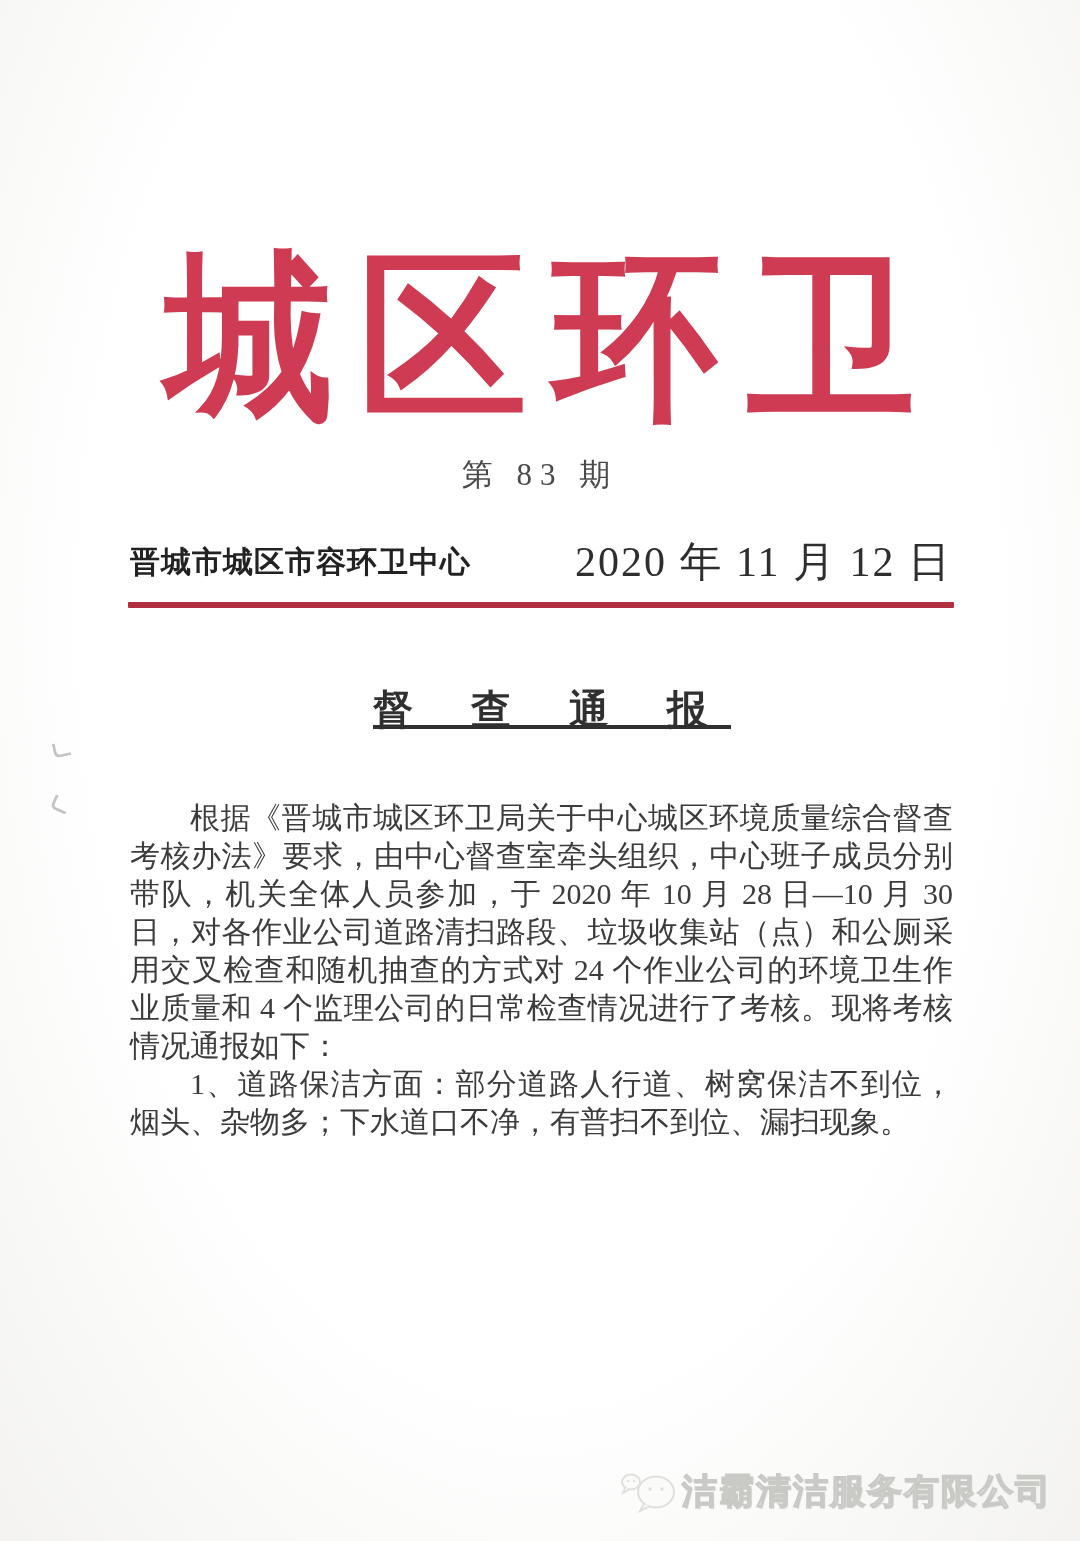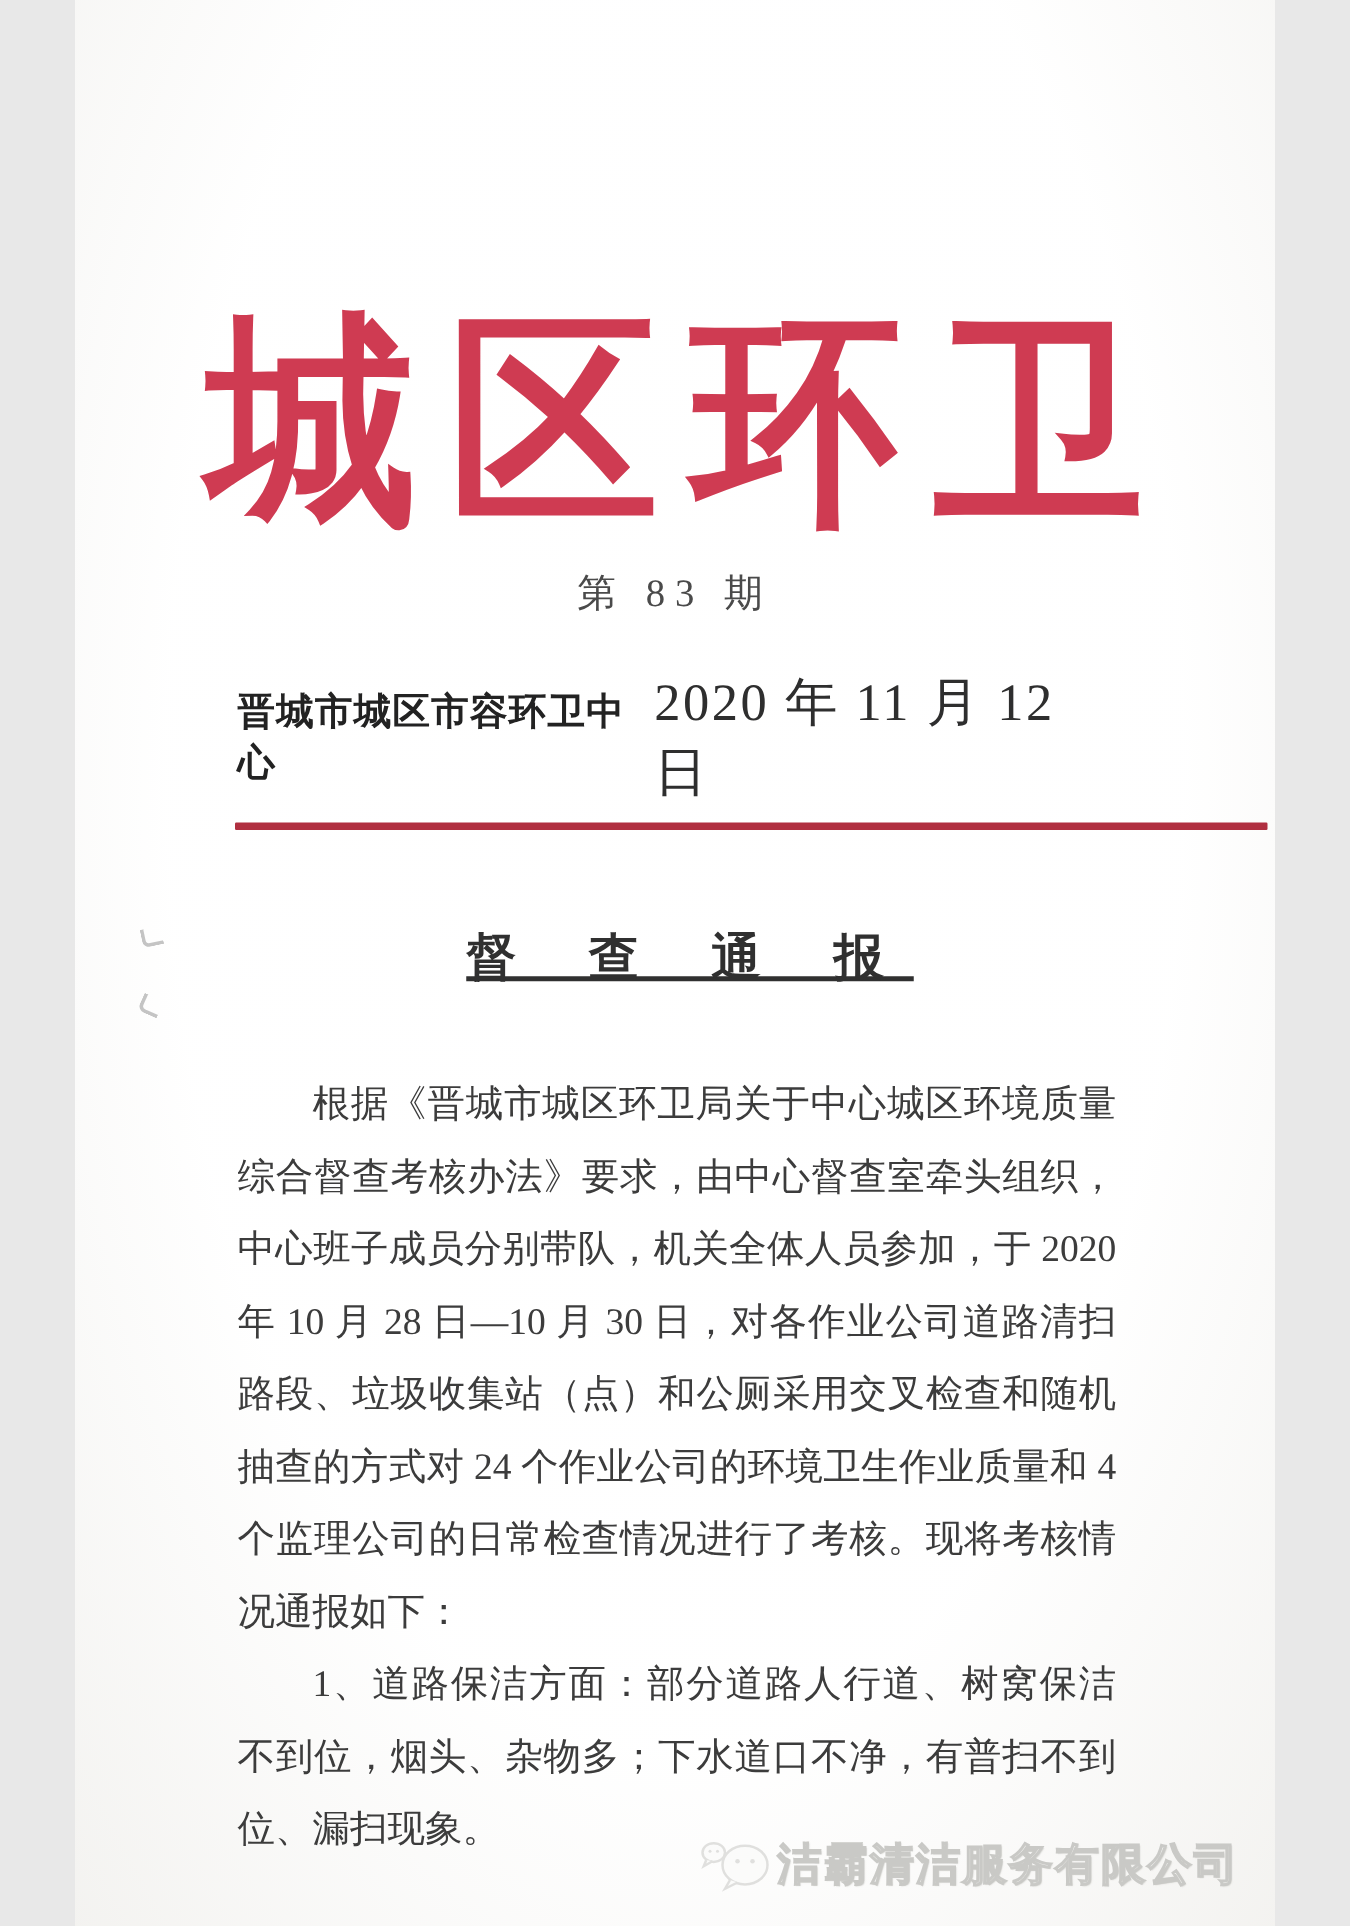--- a/index.html
+++ b/index.html
@@ -3,21 +3,21 @@
 <meta charset="utf-8">
 <style>
   html, body {
     margin: 0;
     padding: 0;
     background: #e8e8e8;
     font-family: "Liberation Serif", serif;
   }
   .page {
     position: relative;
-    width: 960px;
+    width: 1080px;
     height: 1541px;
     margin: 0 auto;
     background: #fdfdfc;
     background-image: radial-gradient(ellipse at 50% 40%, rgba(255,255,255,0.9) 60%, rgba(225,223,218,0.35) 100%);
     overflow: hidden;
   }
   
   .masthead {
     margin-top: 252px;
     text-align: center;
@@ -70,21 +70,21 @@
     font-weight: bold;
     color: #303030;
     letter-spacing: 24px;
     padding-left: 24px;
     font-family: "Liberation Serif", serif;
     text-decoration: underline;
   }
   .body-text {
     margin: 62px 127px 0 130px;
     font-size: 30px;
-    line-height: 58px;
+    line-height: 38px;
     color: #3c3c3c;
     text-align: justify;
   }
   .body-text p {
     margin: 0;
     text-indent: 2em;
   }
   .section-heading {
     font-weight: bold;
     color: #323232;

